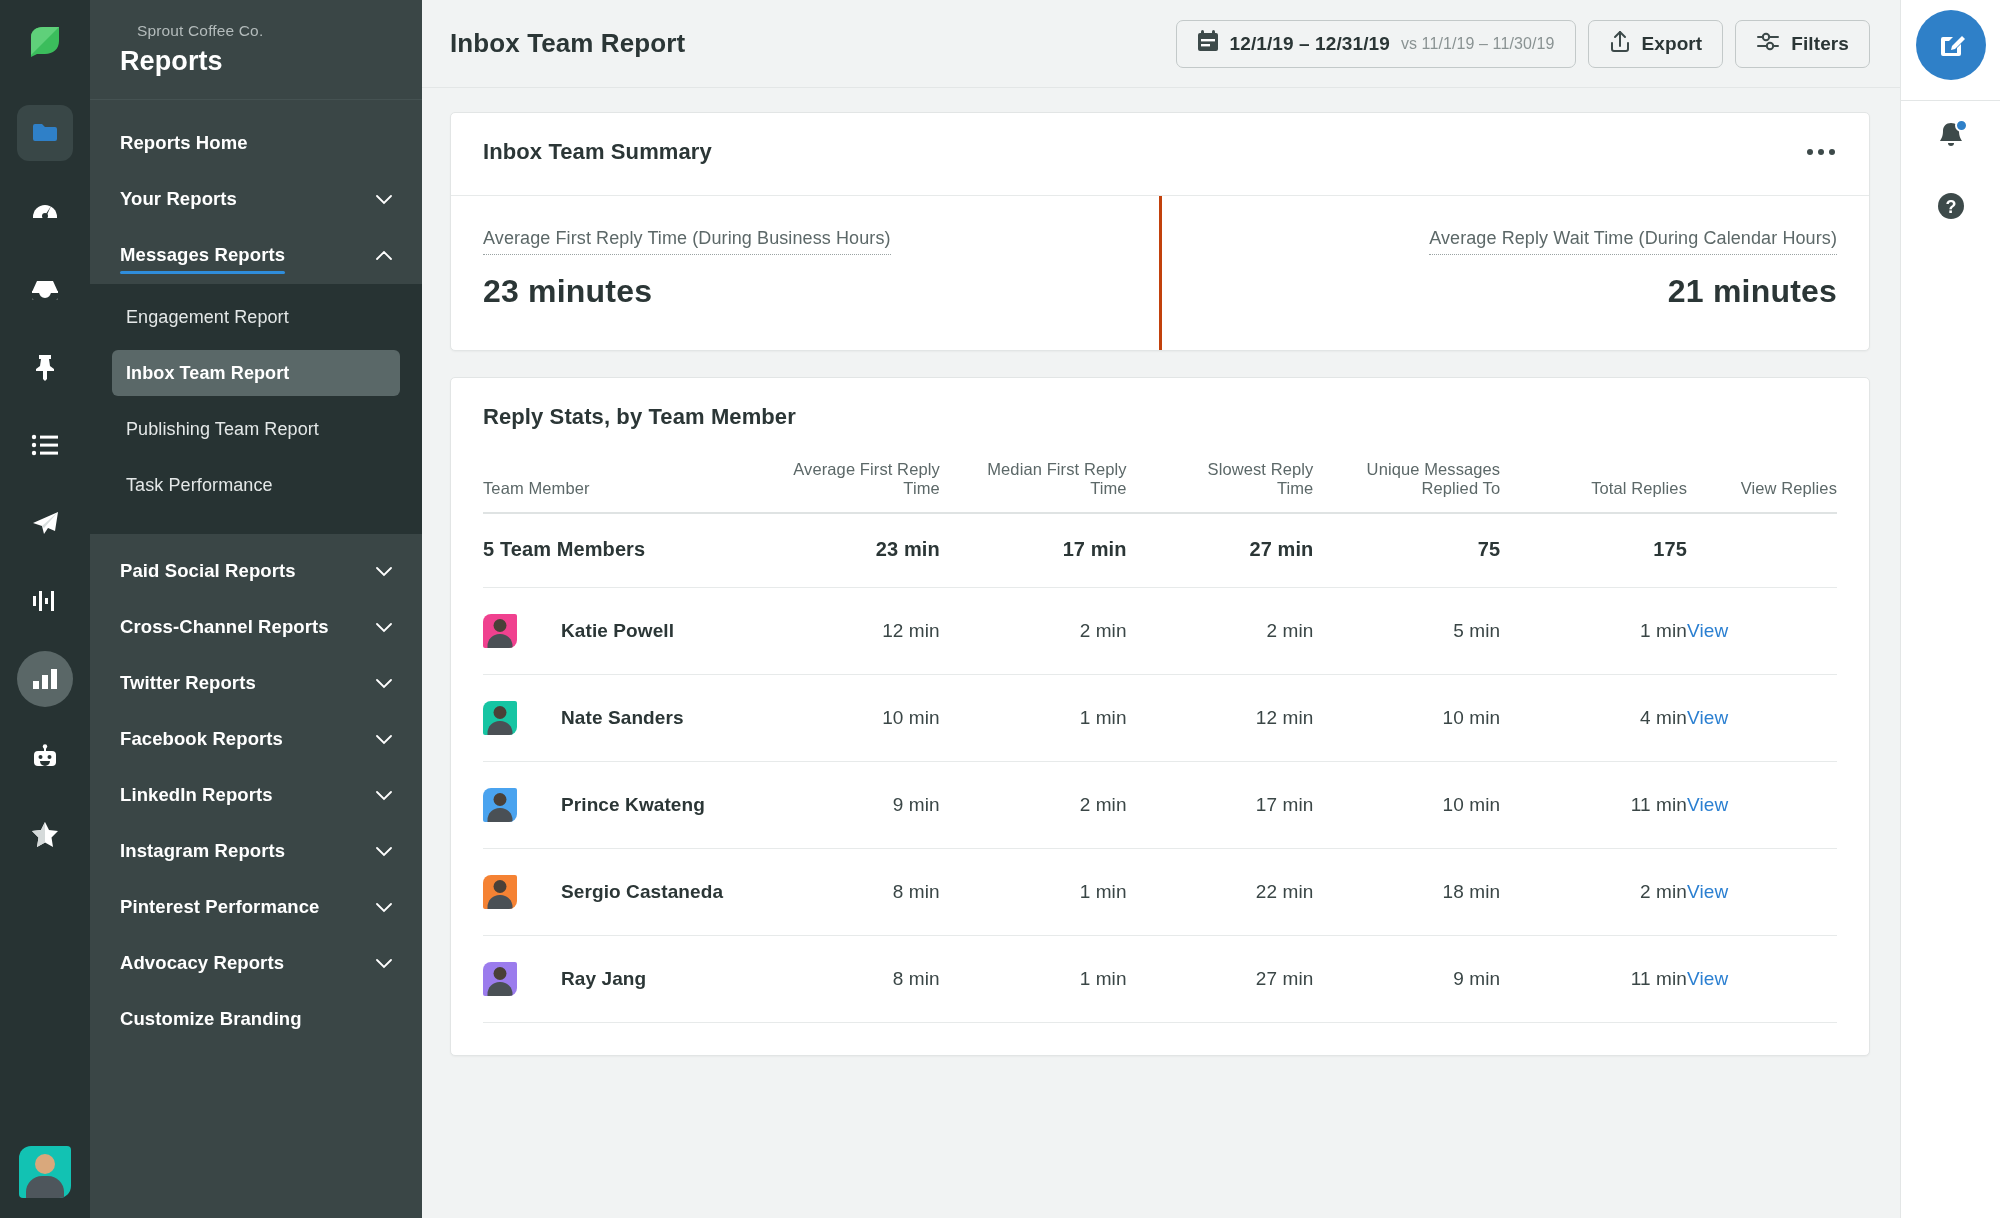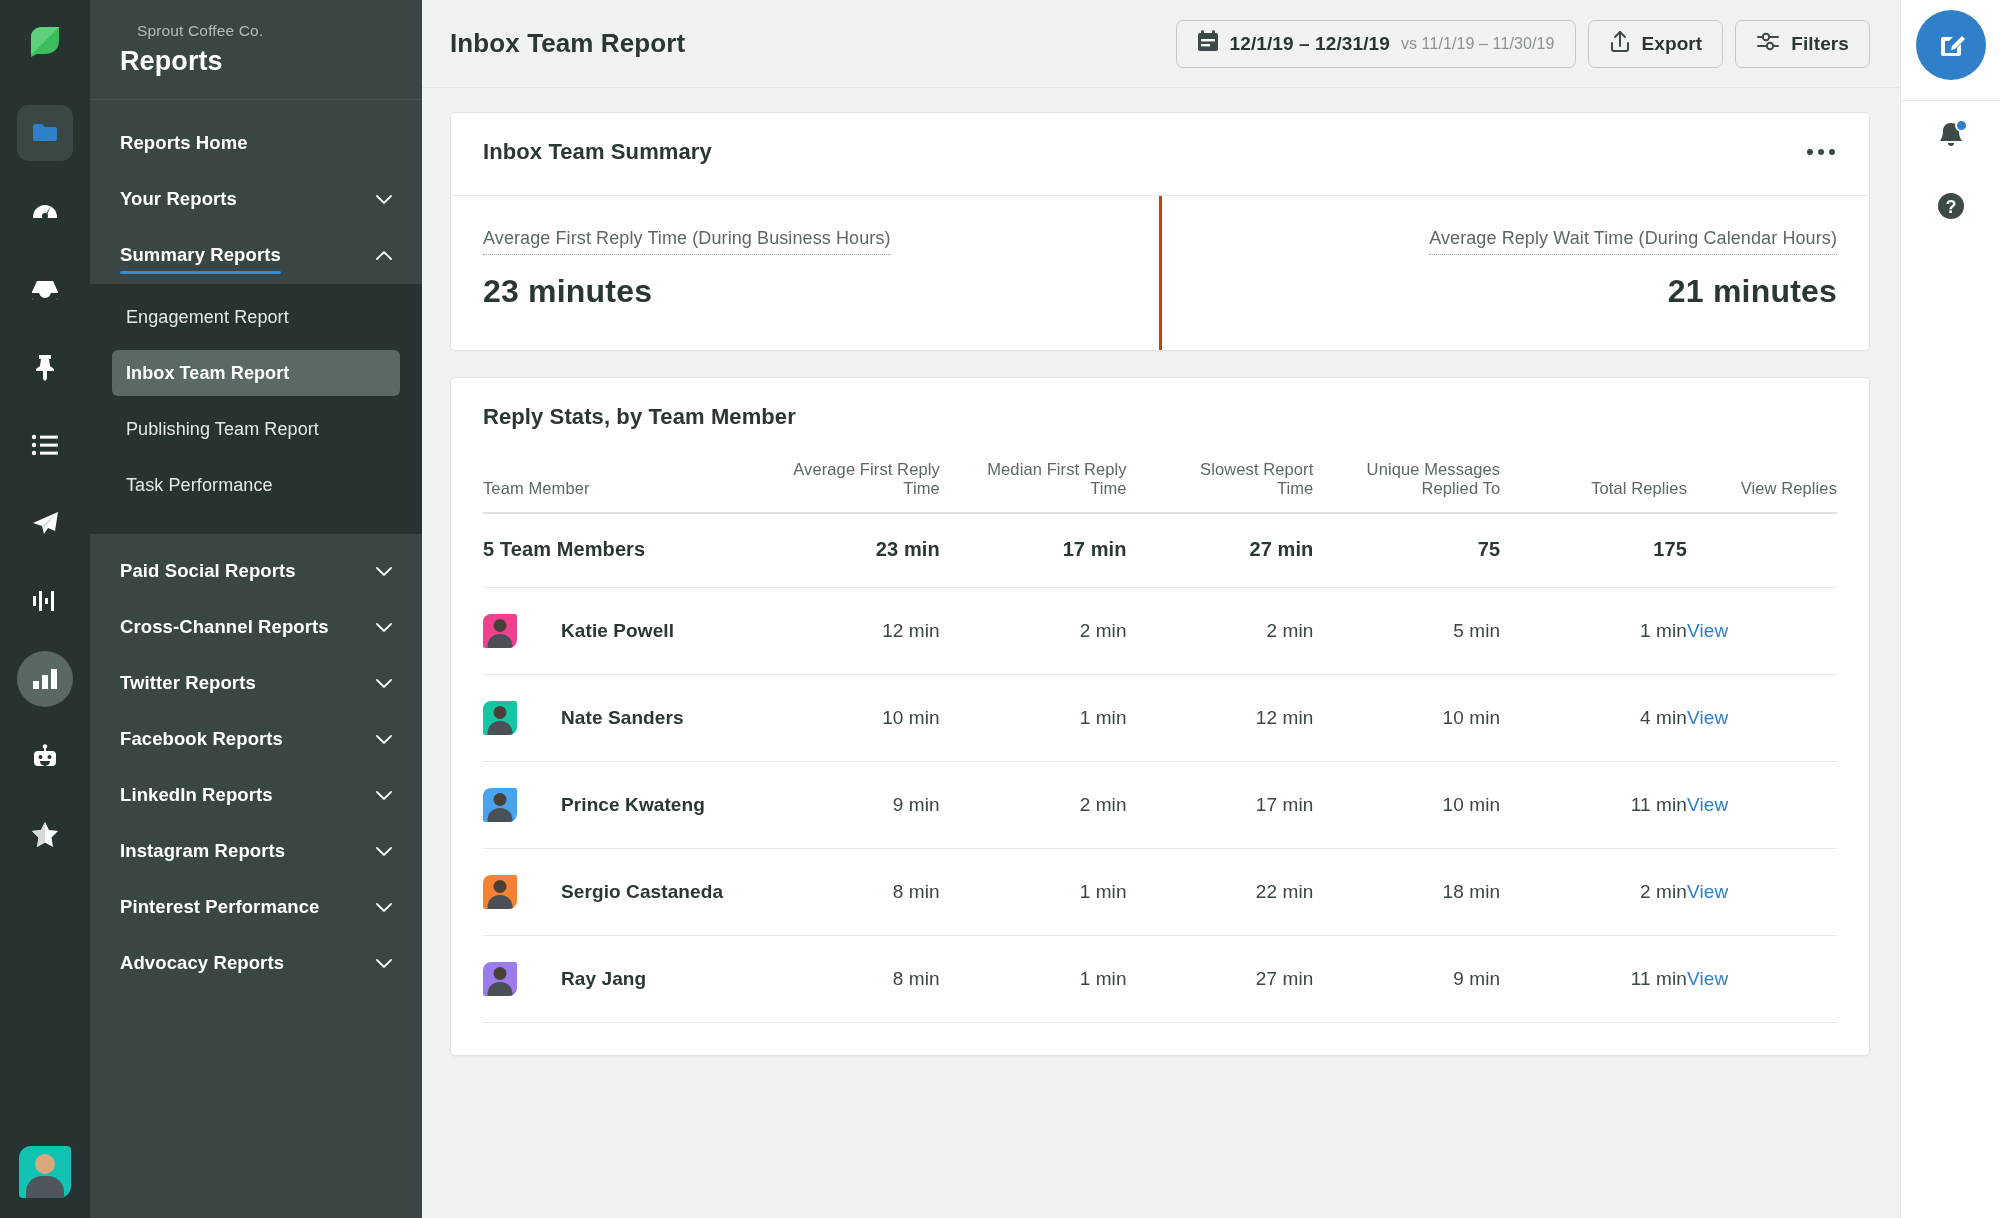--- a/index.html
+++ b/index.html
@@ -259,21 +259,21 @@
       <div class="nav-row">
         <span class="lbl">Your Reports</span>
         <span class="chev">
           <svg width="16" height="10" viewBox="0 0 16 10">
               <path d="M1 1l7 7 7-7" stroke="#fff" stroke-width="1.8" fill="none" stroke-linecap="round"></path>
             </svg>
         </span>
       </div>
 
       <div class="nav-row active-group">
-        <span class="lbl">Summary Reports</span>
+        <span class="lbl">Messages Reports</span>
         <span class="chev">
           <svg width="16" height="10" viewBox="0 0 16 10">
               <path d="M1 8l7-7 7 7" stroke="#fff" stroke-width="1.8" fill="none" stroke-linecap="round"></path>
             </svg>
         </span>
       </div>
 
       <div class="sub-group">
         <div class="sub-item">
           <span>Engagement Report</span>
@@ -350,20 +350,23 @@
             </svg>
           </span>
       </div>
       <div class="nav-row">
         <span class="lbl">Advocacy Reports</span>
         <span class="chev">
             <svg width="16" height="10" viewBox="0 0 16 10">
               <path d="M1 1l7 7 7-7" stroke="#fff" stroke-width="1.8" fill="none" stroke-linecap="round"></path>
             </svg>
           </span>
+      </div>
+      <div class="nav-row">
+        <span class="lbl">Customize Branding</span>
       </div>
 
     </div>
   </div>
 
   <div class="main">
 
     <div class="topbar">
       <div class="page-title">Inbox Team Report</div>
       <div class="top-actions">
@@ -444,21 +447,21 @@
                 </th>
                 <th class="c-num">
                   <span>Average First Reply</span><br>
                   <span>Time</span>
                 </th>
                 <th class="c-num">
                   <span>Median First Reply</span><br>
                   <span>Time</span>
                 </th>
                 <th class="c-num">
-                  <span>Slowest Report</span><br>
+                  <span>Slowest Reply</span><br>
                   <span>Time</span>
                 </th>
                 <th class="c-num">
                   <span>Unique Messages</span><br>
                   <span>Replied To</span>
                 </th>
                 <th class="c-num">
                   <span>Total Replies</span>
                 </th>
                 <th class="c-view">

